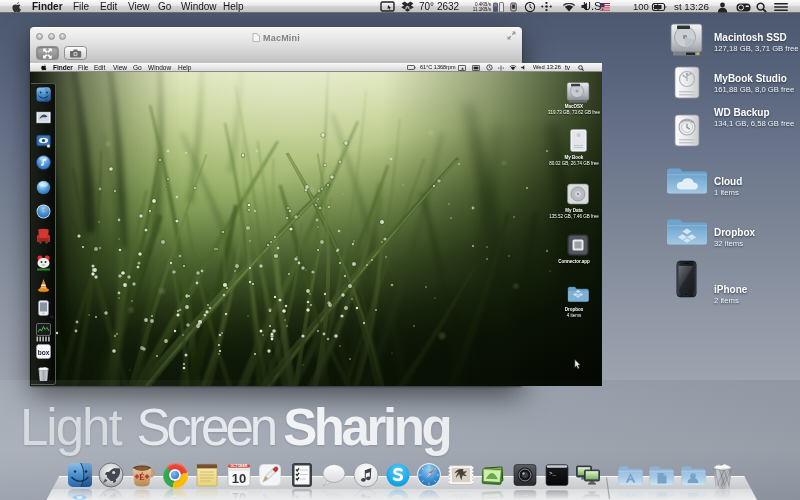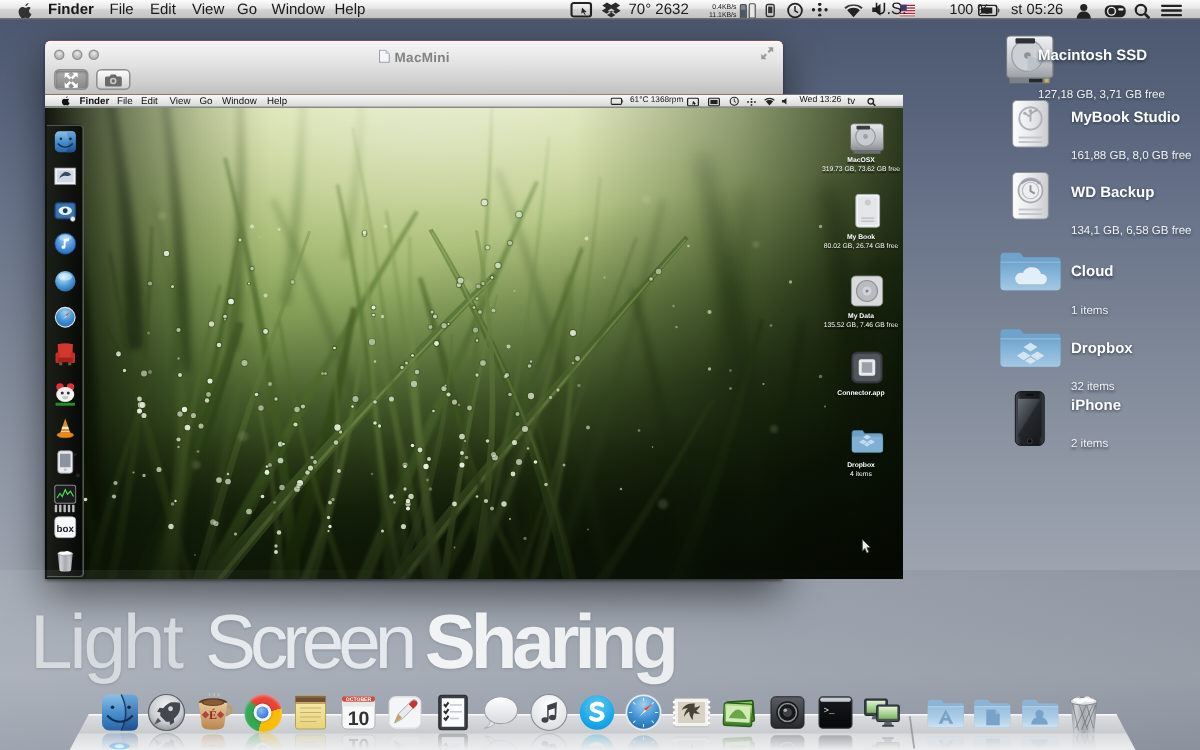--- a/index.html
+++ b/index.html
@@ -6,21 +6,21 @@
 background:linear-gradient(180deg,#4a566d 0%,#57637a 14%,#68738a 28%,#7b8595 45%,#8f97a5 62%,#9fa6b1 78%,#a6acb6 90%,#979eaa 100%);}
 .abs{position:absolute}
 
 #menubar{position:absolute;left:0;top:0;width:800px;height:13px;
 background:linear-gradient(180deg,#fbfbfb 0%,#e8e8e8 45%,#d2d2d2 55%,#c6c6c6 100%);
 border-bottom:1px solid #6f6f6f;font-size:10px;color:#191919}
 #menubar .mi{position:absolute;top:0;line-height:13px}
 
 #win{position:absolute;left:30px;top:27px;width:492px;height:359px;border-radius:4px 4px 2px 2px;
 box-shadow:0 1px 2px rgba(0,0,0,.45), 0 10px 28px rgba(0,0,0,.55);
-background:#b91c1c}
+background:#404040}
 #titlebar{position:absolute;left:0;top:0;width:100%;height:36px;border-radius:4px 4px 0 0;
 background:linear-gradient(180deg,#f5f5f5 0%,#e3e3e3 40%,#d0d0d0 75%,#c0c0c0 99%,#8d8d8d 100%);
 border-top:1px solid #fcfcfc}
 .tl{position:absolute;top:5px;width:7px;height:7px;border-radius:50%;
 background:radial-gradient(circle at 50% 30%,#e8e8e8,#b9b9b9 70%);border:1px solid #939393}
 #wtitle{position:absolute;top:4.5px;width:100%;text-align:center;font-size:9px;color:#828282;font-weight:bold;letter-spacing:0.2px}
 .tbtn{position:absolute;top:17.5px;height:14px;border-radius:3.5px;border:1px solid #8e8e8e;
 background:linear-gradient(180deg,#fdfdfd,#cfcfcf)}
 
 #screen{position:absolute;left:0;top:36px;width:572px;height:323px;background:#101608;overflow:hidden}
@@ -30,21 +30,21 @@
 #rmenubar .mi{position:absolute;top:0;line-height:9px}
 
 #rdock{position:absolute;left:1px;top:20px;width:25px;height:302px;
 background:linear-gradient(90deg,rgba(30,34,28,.82),rgba(6,8,6,.9));
 border:1px solid rgba(140,150,140,.5);border-left:none;border-radius:0 3px 3px 0}
 
 .ricon{position:absolute;text-align:center;color:#fff;font-size:4.5px;line-height:6px;white-space:nowrap;text-shadow:0 1px 1px rgba(0,0,0,.8)}
 
 .hicon{position:absolute}
 .hlabel{position:absolute;color:#fff;font-size:10px;font-weight:bold;white-space:nowrap;text-shadow:0 1px 2px rgba(40,50,65,.9)}
-.hlabel .sub{font-weight:normal;font-size:7.7px;color:#eff2f5;display:block;margin-top:15px}
+.hlabel .sub{font-weight:normal;font-size:7.7px;color:#eff2f5;display:block;margin-top:1px}
 
 #bigtext{position:absolute;left:20px;top:402px;font-size:51px;line-height:51px;white-space:nowrap;
 color:#dfe3e7;text-shadow:0 1px 2px rgba(60,70,85,.25)}
 #bigtext .w1{color:#d4d9de;letter-spacing:-2px}
 #bigtext .w2{color:#e5e8ec;letter-spacing:-4px;margin-left:16px}
 #bigtext .w3{font-weight:bold;color:#f1f3f5;letter-spacing:-3.4px;margin-left:9px}
 
 #dock{position:absolute;left:0;top:450px;width:800px;height:50px}
 .dicon{position:absolute;top:12px;width:26px;height:26px;-webkit-box-reflect:below 0px linear-gradient(transparent 55%,rgba(255,255,255,0.30))}
 </style></head>
@@ -104,21 +104,21 @@
       <rect y="6.4" width="10" height="0.9" fill="#fff"></rect>
       <rect width="4.5" height="4" fill="#3c3b6e"></rect>
     </svg>
  <span class="mi" style="left:583px;font-size:11px">U.S.</span>
  <span class="mi" style="left:633px;font-size:9.5px">100 %</span>
  <svg class="mi" style="left:652px;top:2.5px" width="15" height="8" viewBox="0 0 15 8">
       <rect x="0.5" y="0.5" width="12" height="7" rx="1.5" fill="none" stroke="#222" stroke-width="1"></rect>
       <rect x="2" y="2" width="7.5" height="4" fill="#222"></rect>
       <path d="M13.5 2.5v3c1-.3 1-2.7 0-3z" fill="#222"></path>
     </svg>
- <span class="mi" style="left:674px;font-size:9.8px">st 05:26</span>
+ <span class="mi" style="left:674px;font-size:9.8px">st 13:26</span>
  <svg class="mi" style="left:717px;top:1.5px" width="11" height="11" viewBox="0 0 11 11">
       <circle cx="5.5" cy="3" r="2.4" fill="#222"></circle>
       <path d="M0.8 10.5c0-3 2-4.8 4.7-4.8s4.7 1.8 4.7 4.8z" fill="#222"></path>
     </svg>
  <svg class="mi" style="left:736px;top:2px" width="15" height="10" viewBox="0 0 15 10">
       <rect x="0.5" y="1.5" width="14" height="8" rx="3.5" fill="#222"></rect>
       <circle cx="5" cy="5.5" r="2.6" fill="#222" stroke="#eee" stroke-width="0.9"></circle>
       <rect x="9.5" y="3.5" width="3.5" height="1.5" rx="0.7" fill="#eee"></rect>
     </svg>
  <svg class="mi" style="left:756px;top:1.5px" width="11" height="11" viewBox="0 0 11 11">
@@ -142,21 +142,21 @@
       </defs>
       <rect x="2" y="1" width="31" height="28" rx="2.5" fill="url(#ssdg)" stroke="#74787e" stroke-width="0.8"></rect>
       <circle cx="16" cy="14" r="10.5" fill="#ccd0d4" stroke="#9aa0a6" stroke-width="0.9"></circle>
       <circle cx="16" cy="14" r="2.2" fill="#8a9096"></circle>
       <path d="M16 14 L25.5 17 A10.5 10.5 0 0 1 16 24.5z" fill="#bcc2c8"></path>
       <rect x="8" y="2.5" width="13" height="3.5" rx="0.8" fill="#2e3236"></rect>
       <rect x="4" y="29" width="27" height="3.5" fill="#7e8288"></rect>
       <rect x="17" y="29.5" width="9" height="2.5" fill="#26292c"></rect>
       <rect x="27.5" y="29.5" width="2.5" height="2.5" fill="#c8b84a"></rect>
     </svg>
- <div class="hlabel" style="left:692px;top:31.5px">Macintosh SSD<span class="sub">127,18 GB, 3,71 GB free</span></div>
+ <div class="hlabel" style="left:714px;top:31.5px">Macintosh SSD<span class="sub">127,18 GB, 3,71 GB free</span></div>
  <svg class="hicon" style="left:672px;top:66px" width="30" height="33" viewBox="0 0 30 33">
       <defs>
         <linearGradient id="mbg" x1="0" y1="0" x2="1" y2="0">
           <stop offset="0" stop-color="#fdfdfd"></stop>
           <stop offset="0.5" stop-color="#e8e9eb"></stop>
           <stop offset="1" stop-color="#c9ccd0"></stop>
         </linearGradient>
       </defs>
       <rect x="3" y="1" width="24" height="31" rx="3" fill="url(#mbg)" stroke="#8e9298" stroke-width="0.8"></rect>
       <circle cx="15" cy="13" r="7.5" fill="none" stroke="#b0b4ba" stroke-width="1.2"></circle>
@@ -171,21 +171,21 @@
  <svg class="hicon" style="left:672px;top:114px" width="30" height="33" viewBox="0 0 30 33">
       <rect x="3" y="1" width="24" height="31" rx="3" fill="url(#mbg)" stroke="#8e9298" stroke-width="0.8"></rect>
       <circle cx="15" cy="13" r="8" fill="#eceef0" stroke="#a8acb2" stroke-width="1.2"></circle>
       <circle cx="15" cy="13" r="5.5" fill="none" stroke="#b8bcc2" stroke-width="0.8"></circle>
       <path d="M15 9.5v3.8l2.8 1.8" stroke="#8e9298" stroke-width="1.3" fill="none"></path>
       <path d="M8.8 8.5 A8.8 8.8 0 0 1 21 8.3" stroke="#9ea2a8" stroke-width="1.6" fill="none"></path>
       <path d="M21.5 6.5l0.3 2.5-2.5-.4z" fill="#9ea2a8"></path>
       <rect x="7" y="25" width="16" height="1.4" rx="0.7" fill="#c4c8cc"></rect>
       <rect x="7" y="28" width="16" height="1.4" rx="0.7" fill="#c4c8cc"></rect>
     </svg>
- <div class="hlabel" style="left:714px;top:123px">WD Backup<span class="sub">134,1 GB, 6,58 GB free</span></div>
+ <div class="hlabel" style="left:714px;top:107px">WD Backup<span class="sub">134,1 GB, 6,58 GB free</span></div>
  <svg class="hicon" style="left:665px;top:166px" width="44" height="30" viewBox="0 0 44 30">
       <defs>
         <linearGradient id="fldg" x1="0" y1="0" x2="0" y2="1">
           <stop offset="0" stop-color="#9cc5e4"></stop>
           <stop offset="0.06" stop-color="#74a6cd"></stop>
           <stop offset="0.35" stop-color="#81b2d8"></stop>
           <stop offset="1" stop-color="#a5c8e2"></stop>
         </linearGradient>
       </defs>
       <path d="M2 5 Q2 2.5 4.5 2.5 H15 l2.5 3H39.5 q2.5 0 2.5 2.5 V25 q0 2.5-2.5 2.5 H4.5 Q2 27.5 2 25z" fill="#6fa3cc"></path>
@@ -217,21 +217,21 @@
           <stop offset="0.45" stop-color="#3a3e44"></stop>
           <stop offset="0.5" stop-color="#24272b"></stop>
           <stop offset="1" stop-color="#191b1e"></stop>
         </linearGradient>
       </defs>
       <rect x="1" y="0.5" width="22" height="41" rx="4" fill="url(#iphg)" stroke="#0e0f11" stroke-width="0.7"></rect>
       <rect x="3" y="6" width="18" height="29" fill="url(#iphs)"></rect>
       <circle cx="12" cy="38.2" r="1.9" fill="#0c0d0f" stroke="#3e4248" stroke-width="0.6"></circle>
       <rect x="9" y="2.2" width="6" height="1.4" rx="0.7" fill="#0c0d0f"></rect>
     </svg>
- <div class="hlabel" style="left:714px;top:265px">iPhone<span class="sub">2 items</span></div>
+ <div class="hlabel" style="left:714px;top:284px">iPhone<span class="sub">2 items</span></div>
 </div>
 <div id="win">
   <div id="titlebar">
     <div class="tl" style="left:6px"></div>
     <div class="tl" style="left:17.5px"></div>
     <div class="tl" style="left:29px"></div>
     <div id="wtitle"><svg width="8" height="9" viewBox="0 0 8 9" style="vertical-align:-1px;margin-right:3px">
           <path d="M1 0.5h4l2.5 2.5v5.5h-6.5z" fill="#f4f6f8" stroke="#9aa0a8" stroke-width="0.7"></path>
           <path d="M5 0.5l2.5 2.5h-2.5z" fill="#c8d0d8"></path>
         </svg>MacMini</div>

